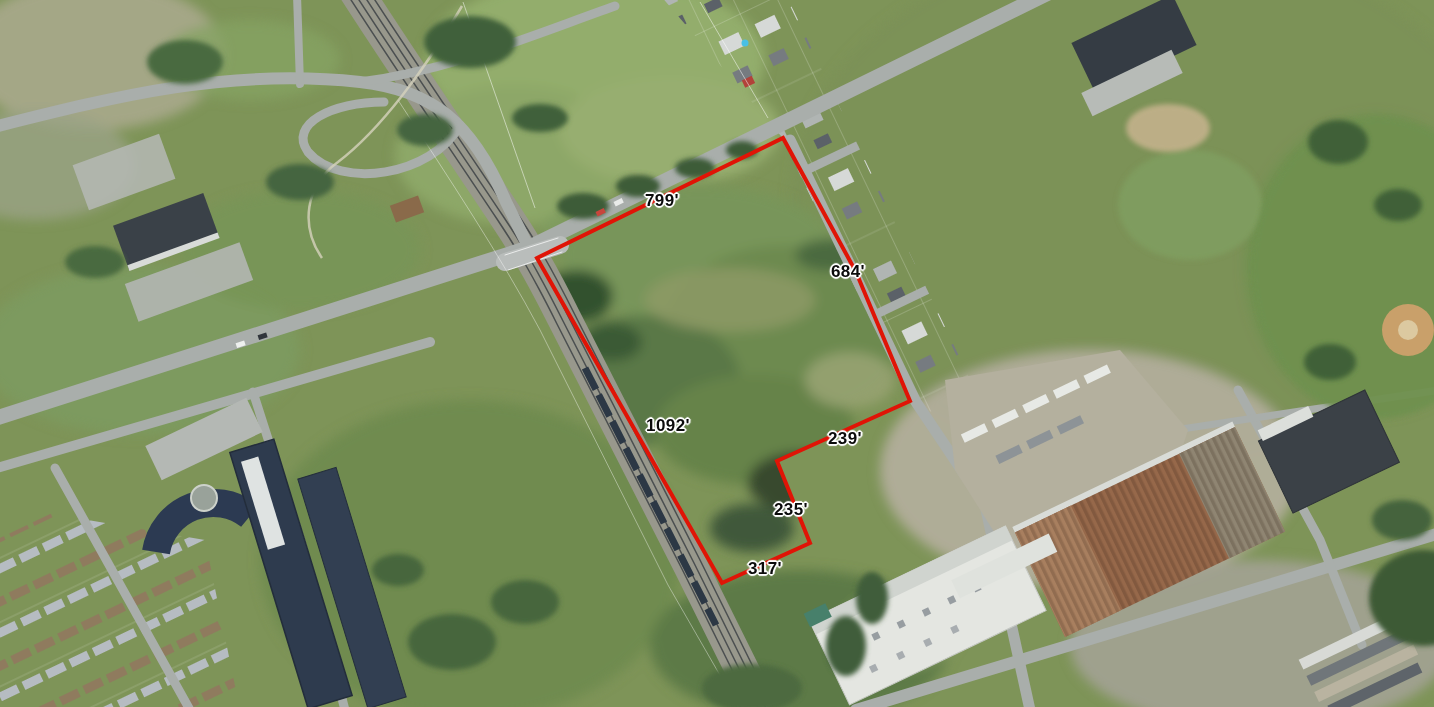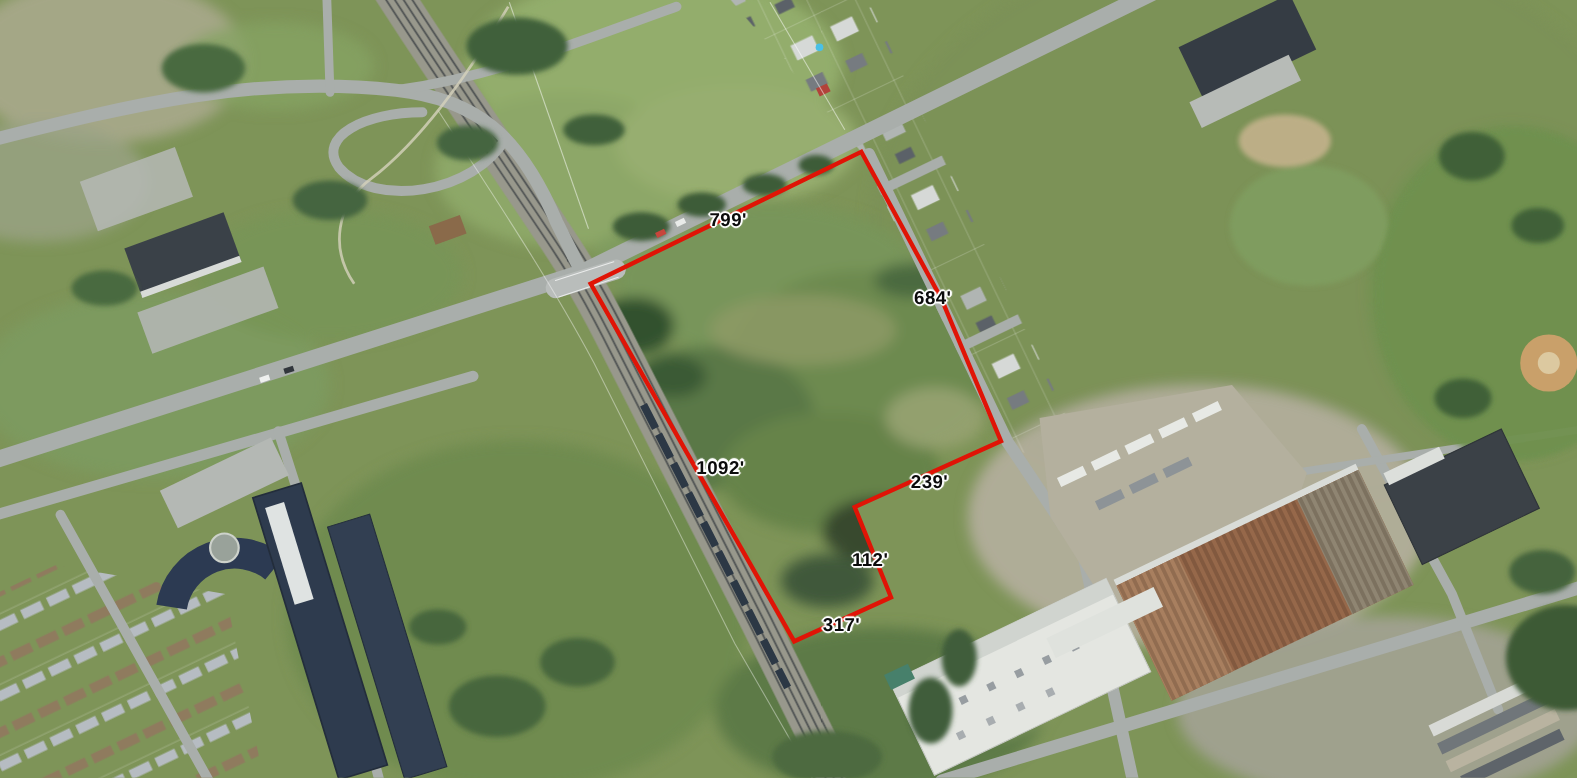--- a/index.html
+++ b/index.html
@@ -258,18 +258,18 @@
     <rect x="596" y="210" width="9" height="5" transform="rotate(-25.6 600 212)" fill="#c8453c"></rect>
     <rect x="614" y="200" width="9" height="5" transform="rotate(-25.6 618 202)" fill="#e9ebe9"></rect>
   </g>
 
   <polygon points="537,258 783,138 856,272 910,401 777,461 810,543 722,583" fill="none" stroke="#e01406" stroke-width="4" stroke-linejoin="miter"></polygon>
 </svg>
 
 <div class="labels">
       <div class="dim-label" style="left: 662px; top: 200px; color: rgb(11, 11, 11);">799'</div>
       <div class="dim-label" style="left: 848px; top: 271px; color: rgb(11, 11, 11);">684'</div>
-      <div class="dim-label" style="left: 633px; top: 425px; color: rgb(11, 11, 11); padding-left: 44px;">1092'</div>
+      <div class="dim-label" style="left: 668px; top: 425px; color: rgb(11, 11, 11);">1092'</div>
       <div class="dim-label" style="left: 845px; top: 438px; color: rgb(11, 11, 11);">239'</div>
-      <div class="dim-label" style="left: 791px; top: 509px; color: rgb(11, 11, 11);">112'</div>
+      <div class="dim-label" style="left: 791px; top: 509px; color: rgb(11, 11, 11);">235'</div>
       <div class="dim-label" style="left: 765px; top: 568px; color: rgb(11, 11, 11);">317'</div>
     </div>
 </div>
 
 </body></html>

